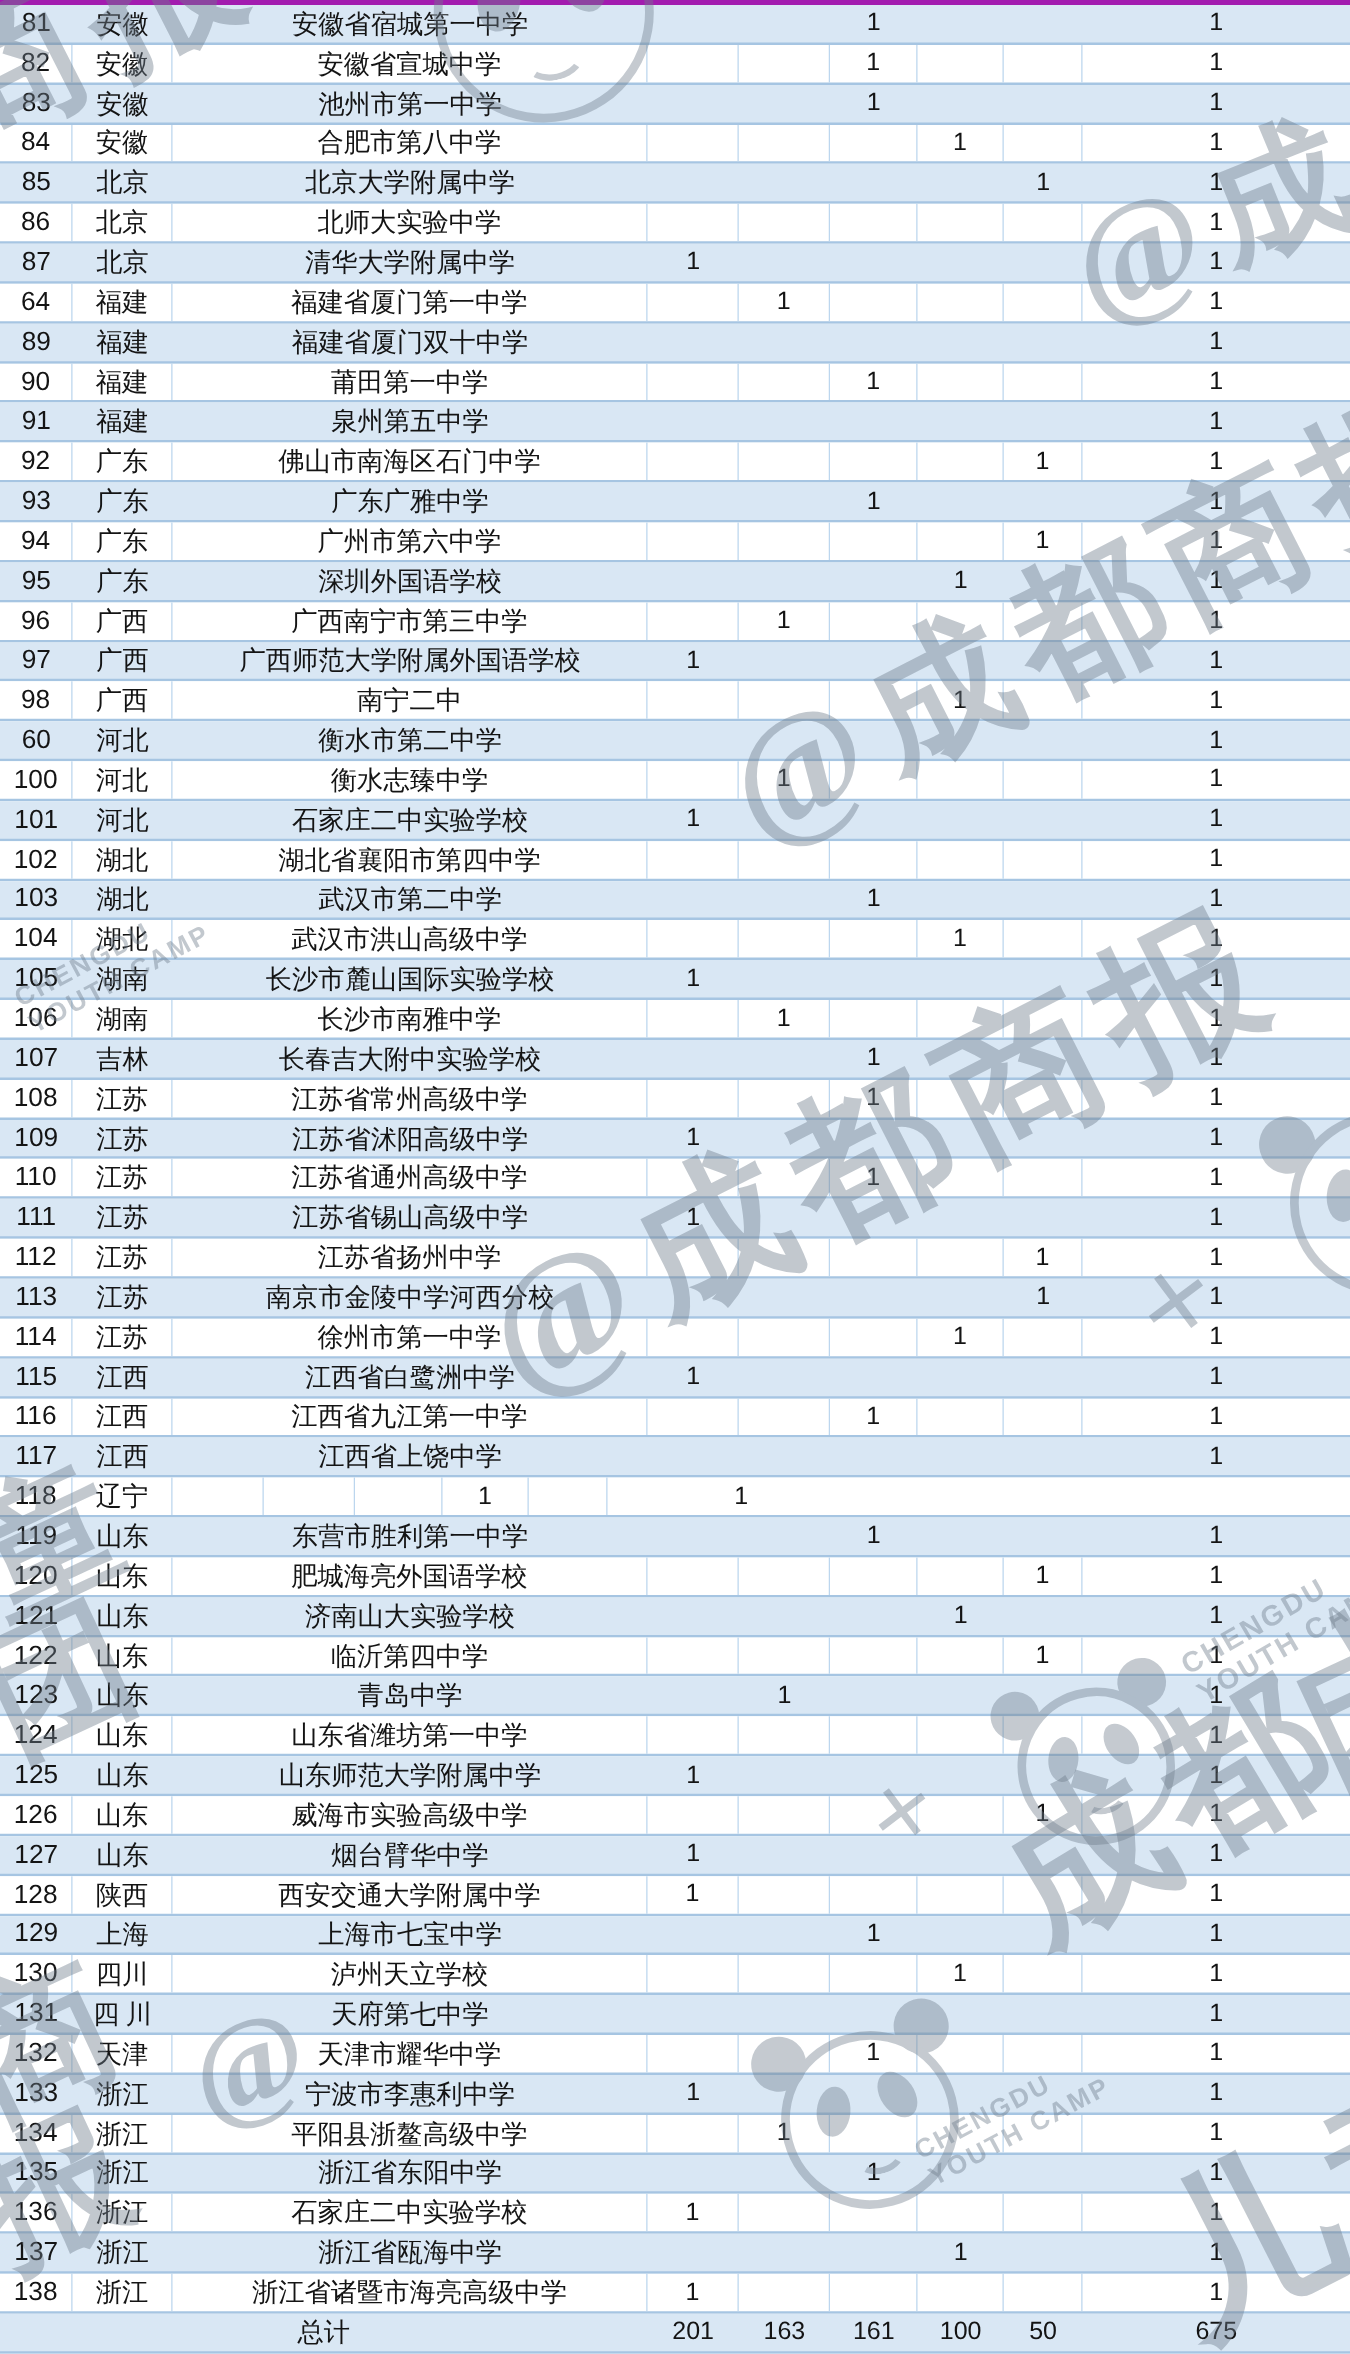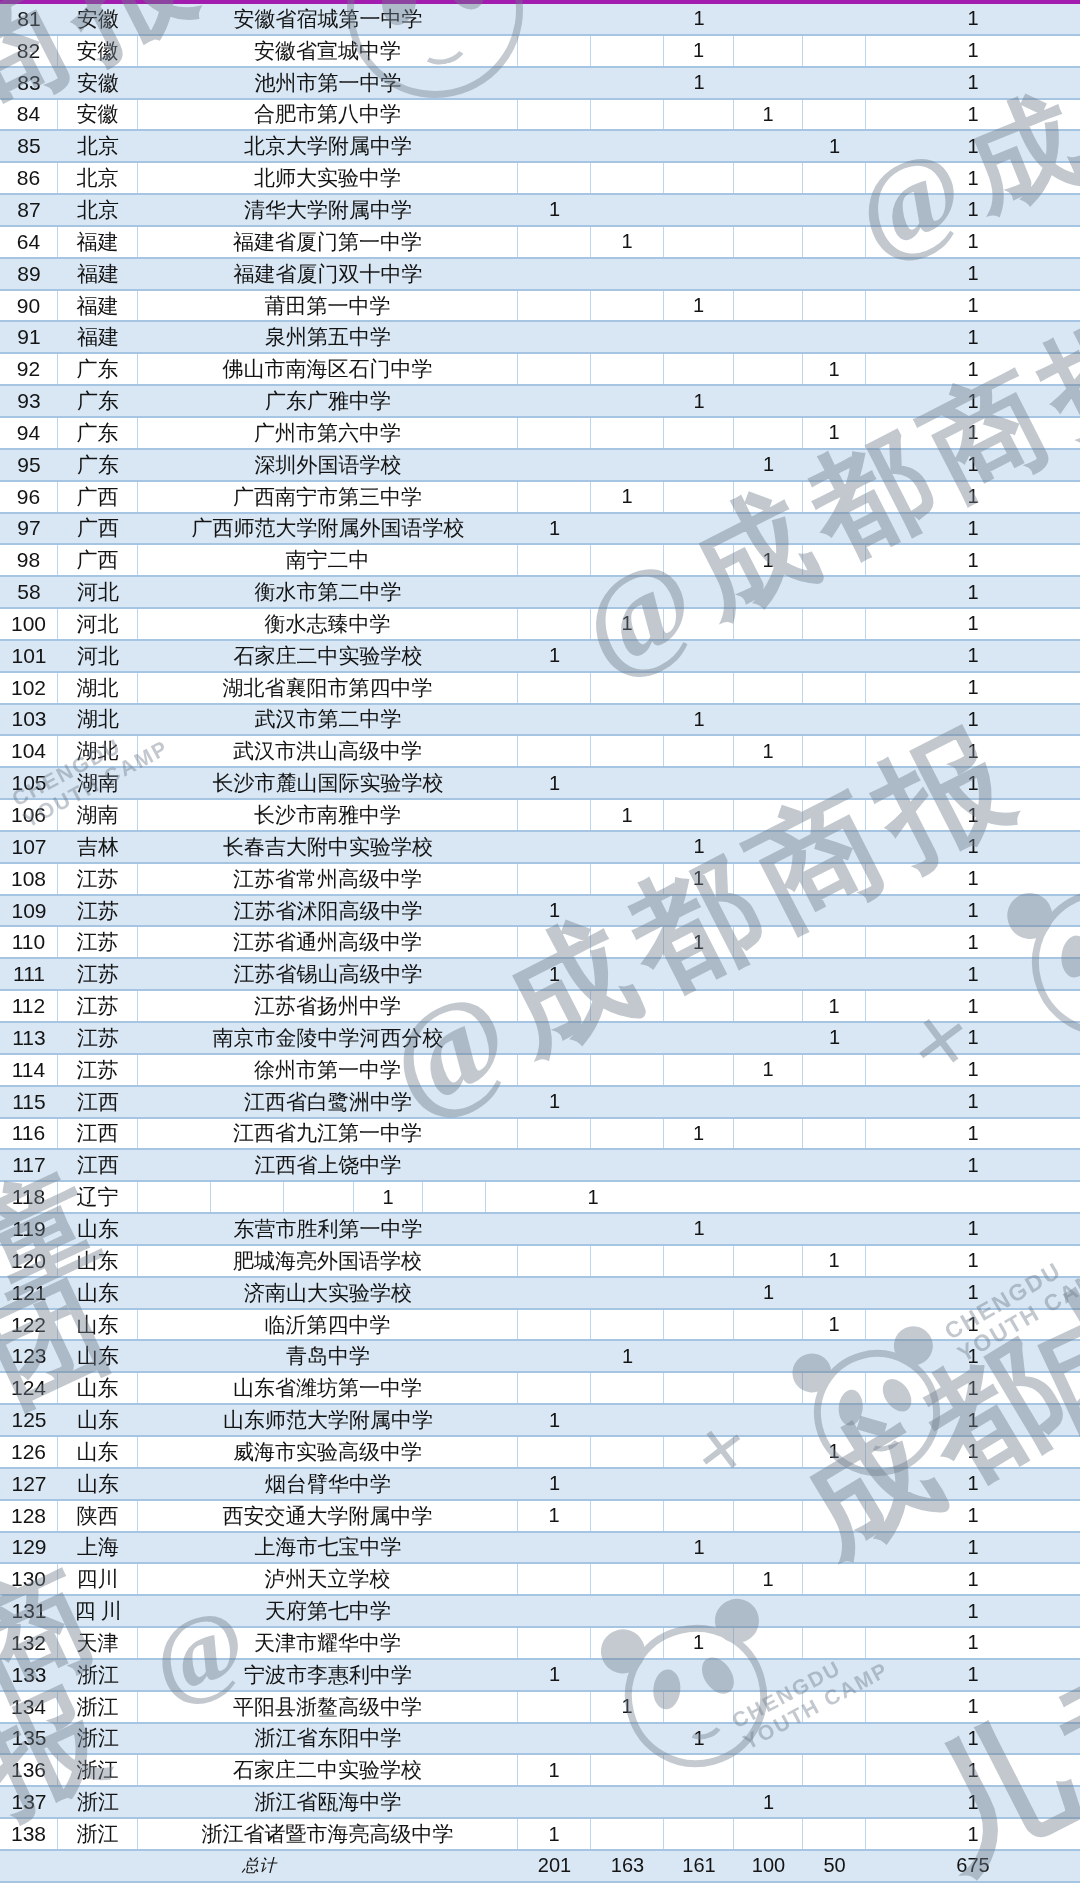--- a/index.html
+++ b/index.html
@@ -15,21 +15,21 @@
   .row{flex:1;display:flex;align-items:center;border-bottom:2px solid #a6c5e2;box-sizing:border-box;background:#fff;}
   .row.blue{background:#d9e7f4;}
   .cell{height:100%;display:flex;align-items:center;justify-content:center;box-sizing:border-box;overflow:hidden;white-space:nowrap;}
   .row.w .cell{border-right:1px solid #bcd6ee;}
   .row.w .cell:last-child{border-right:none;}
   .rank{width:58px;font-family:"Liberation Sans","DejaVu Sans",sans-serif;font-size:21px;}
   .prov{width:80px;font-size:21px;}
   .school{width:380px;font-size:21px;font-family:Liberation Mono, monospace;}
   .num{font-family:"Liberation Sans","DejaVu Sans",sans-serif;font-size:20px;}
   .c1{width:73px}.c2{width:73px}.c3{width:70px}.c4{width:69px}.c5{width:63px}.c6{width:214px}
-  .merged{width:518px;font-size:17px;font-style:italic;}
+  .merged{width:518px;font-size:21px;}
   
   #wm-layer{position:absolute;left:0;top:0;width:1080px;height:1883px;z-index:2;pointer-events:none;overflow:hidden;}
   .wm{position:absolute;color:#6f7d8c;opacity:.42;font-family:"Liberation Serif","DejaVu Serif",serif;font-weight:bold;white-space:nowrap;transform-origin:left top;}
   .wm-cjk{letter-spacing:14px;}
   .wm-small{font-family:"Liberation Sans","DejaVu Sans",sans-serif;font-weight:bold;letter-spacing:2px;line-height:1.15;}
   .panda{position:absolute;opacity:.40;color:#6f7d8c;}
   .panda .face{position:absolute;left:8%;top:8%;width:84%;height:84%;border:7px solid currentColor;border-radius:50%;box-sizing:border-box;}
   .panda .ear{position:absolute;width:26%;height:26%;background:currentColor;border-radius:50%;}
   .panda .ear.l{left:2%;top:0;}
   .panda .ear.r{right:2%;top:0;}
@@ -216,21 +216,21 @@
         <div class="cell rank">98</div>
         <div class="cell prov">广西</div>
         <div class="cell school">南宁二中</div>
         <div class="cell num c1"></div>
         <div class="cell num c2"></div>
         <div class="cell num c3"></div>
         <div class="cell num c4">1</div>
         <div class="cell num c5"></div>
         <div class="cell num c6">1</div>
       </div><div class="row blue">
-        <div class="cell rank">58</div>
+        <div class="cell rank">60</div>
         <div class="cell prov">河北</div>
         <div class="cell school">衡水市第二中学</div>
         <div class="cell num c1"></div>
         <div class="cell num c2"></div>
         <div class="cell num c3"></div>
         <div class="cell num c4"></div>
         <div class="cell num c5"></div>
         <div class="cell num c6">1</div>
       </div><div class="row w">
         <div class="cell rank">100</div>

